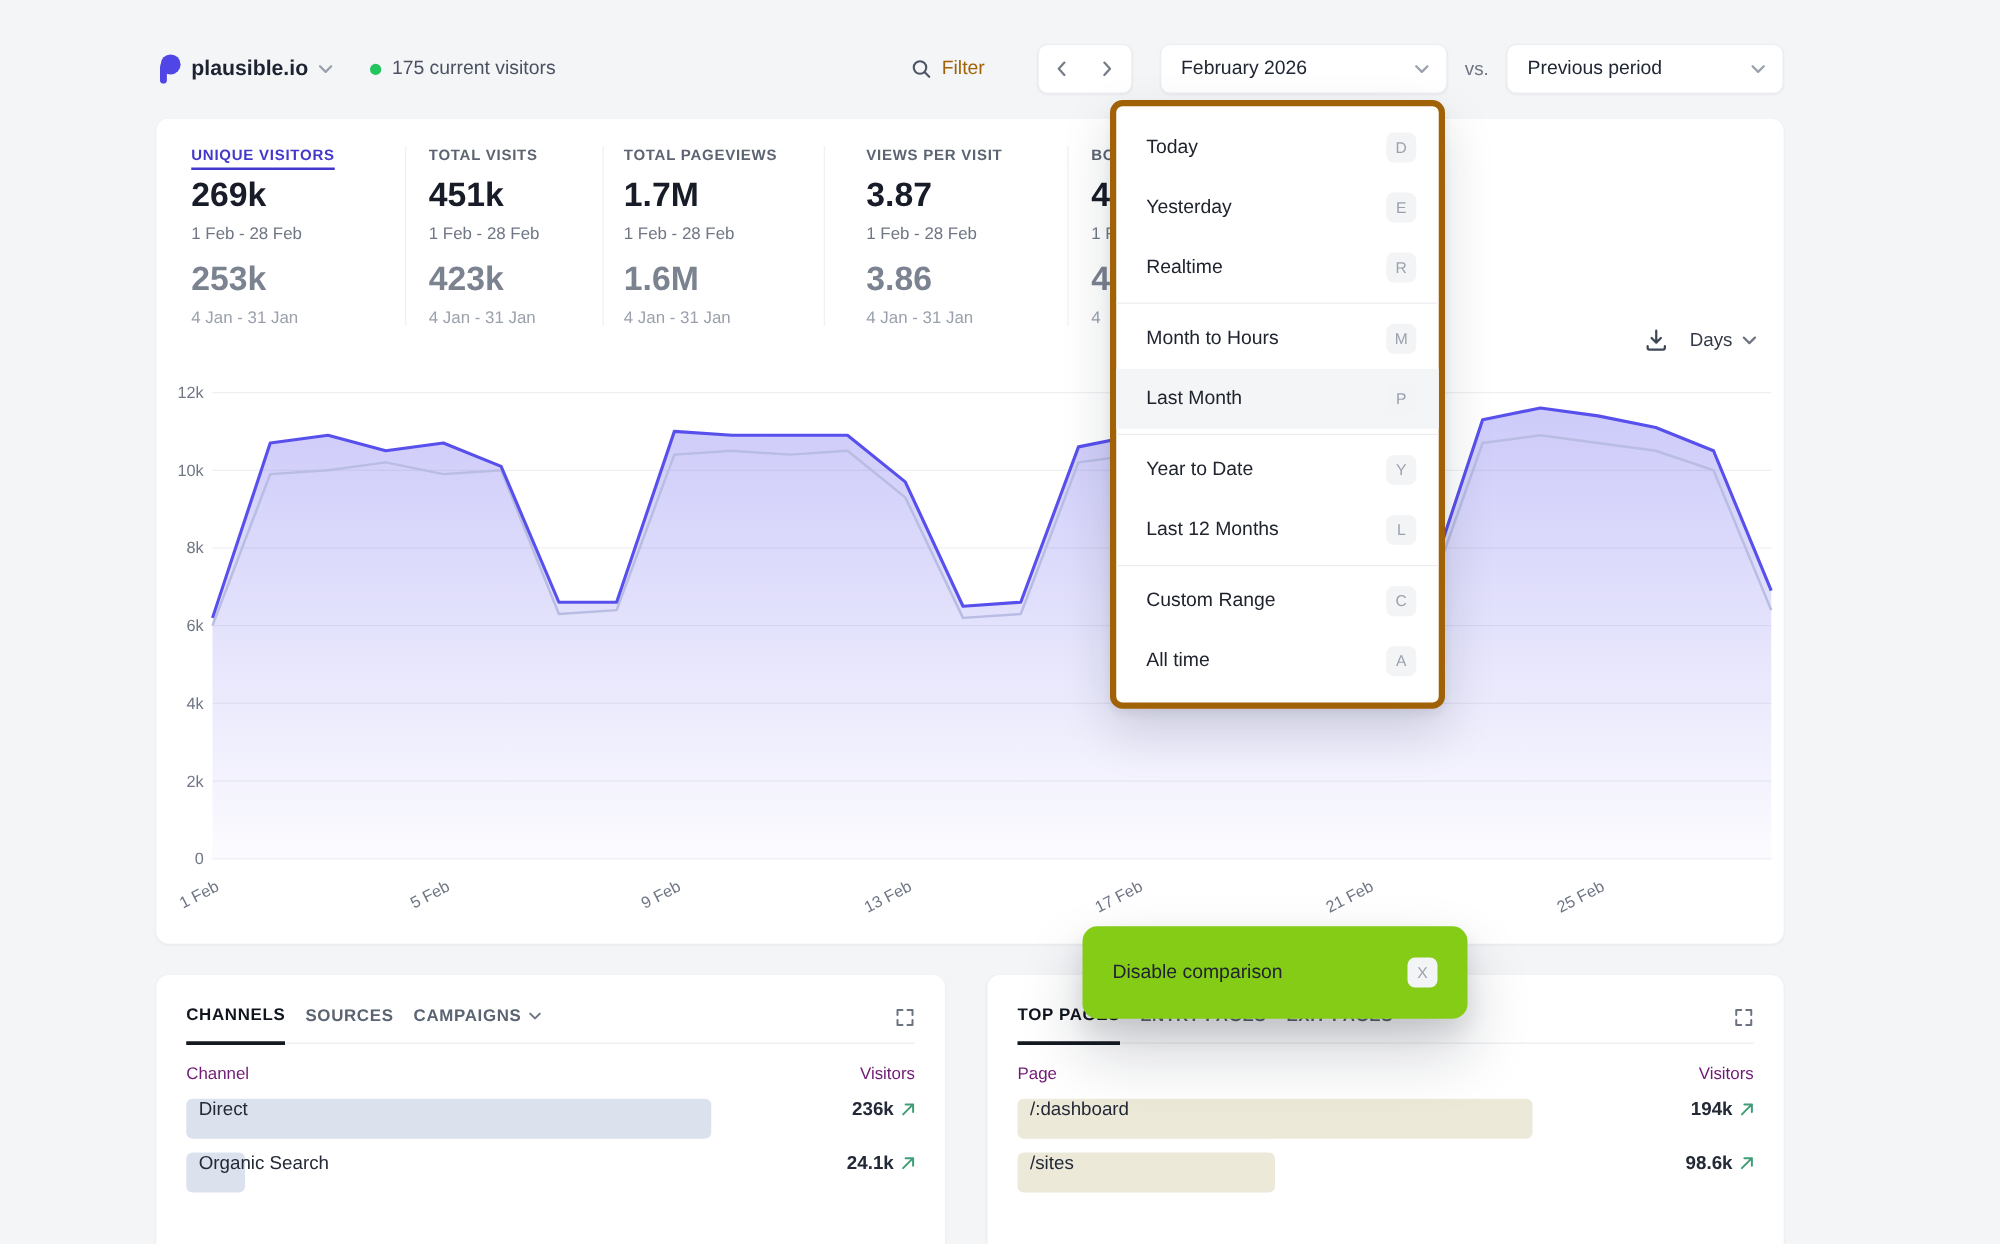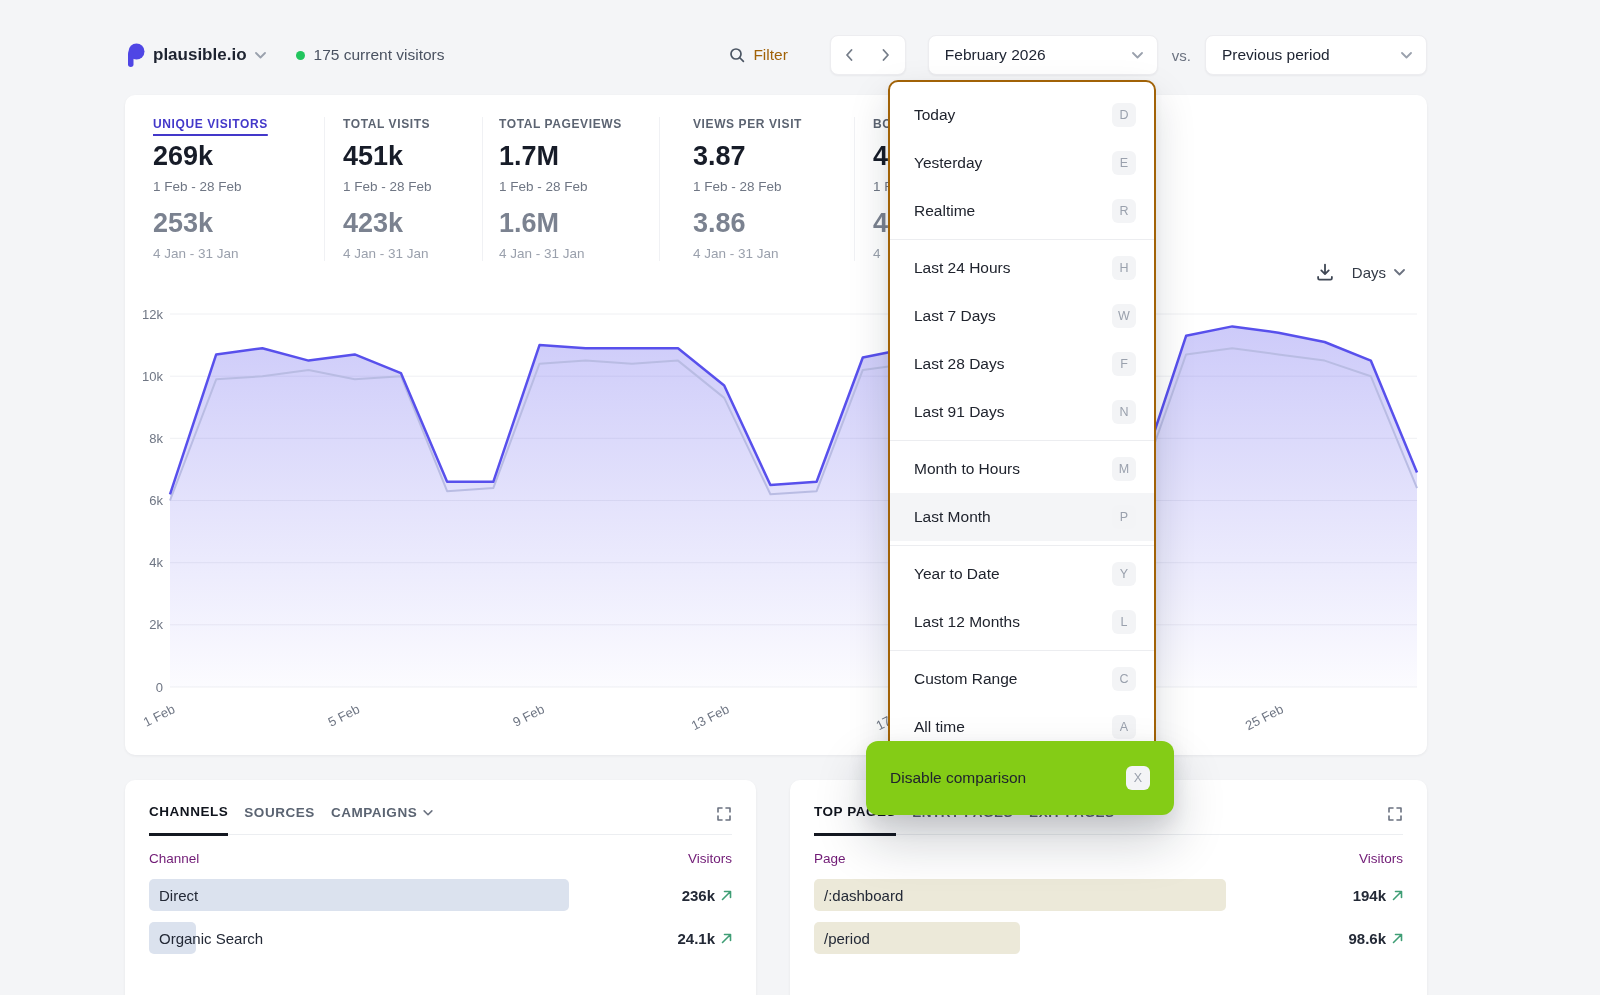--- a/index.html
+++ b/index.html
@@ -36,39 +36,39 @@
   .s1{width:172px;border-right:1px solid #f0f1f4}
   .s2{width:140px;margin-left:18px;border-right:1px solid #f0f1f4}
   .s3{width:161px;margin-left:16px;border-right:1px solid #f0f1f4}
   .s4{width:162px;margin-left:33px;border-right:1px solid #f0f1f4}
   .s5{margin-left:18px}
   .chart-controls{position:absolute;right:22px;top:168px;display:flex;align-items:center;gap:18px}
   .interval{display:flex;align-items:center;gap:8px;font-size:15px;color:#333a46;cursor:pointer;font-weight:500}
   .chart{position:absolute;left:0;top:205px}
 
   
-  .date-menu{position:absolute;left:888px;top:80px;width:268px;background:#fff;border:2px solid #a16207;border-radius:10px;box-shadow:0 4px 8px rgba(16,24,40,.06),0 18px 40px rgba(16,24,40,.15);z-index:40;padding:5px 0}
+  .date-menu{position:absolute;left:888px;top:80px;width:268px;background:#fff;border:5px solid #a16207;border-radius:10px;box-shadow:0 4px 8px rgba(16,24,40,.06),0 18px 40px rgba(16,24,40,.15);z-index:40;padding:5px 0}
   .menu-group{border-top:1px solid #ecedf0;padding:4px 0}
   .menu-group:first-child{border-top:none}
   .menu-item{height:48px;display:flex;align-items:center;justify-content:space-between;padding:0 18px 0 24px;font-size:15.5px;color:#20242e;cursor:pointer}
   .menu-item.highlight{background:#f4f5f7}
   .kbd{min-width:24px;height:24px;border-radius:6px;background:#f3f4f6;color:#9aa1ad;font-size:12.5px;display:flex;align-items:center;justify-content:center;font-weight:500;padding:0 5px}
   .floating-item{position:absolute;left:866px;top:741px;width:308px;height:74px;background:#84cc16;border-radius:12px;box-shadow:0 10px 20px rgba(16,24,40,.10),0 26px 52px rgba(16,24,40,.20);z-index:45;display:flex;align-items:center;justify-content:space-between;padding:0 24px;font-size:15.5px;color:#20242e;cursor:pointer}
 
   
   .panel{position:absolute;top:780px;height:260px;background:#fff;border-radius:10px;box-shadow:0 1px 3px rgba(16,24,40,.06);padding:0 24px}
   .panel-left{left:125px;width:631px}
   .panel-right{left:790px;width:637px}
   .panel-tabs{display:flex;align-items:flex-end;gap:16px;border-bottom:1px solid #eceef1;padding-top:24px;position:relative}
   .tab{font-size:13.5px;font-weight:700;letter-spacing:.04em;color:#5b6472;padding-bottom:14px;cursor:pointer;display:flex;align-items:center;gap:6px}
   .tab.active{color:#10141d;border-bottom:3px solid #141821;margin-bottom:-2px}
   .expand{position:absolute;right:0;top:26px;cursor:pointer}
   .cols{display:flex;justify-content:space-between;margin-top:16px;font-size:13.5px;color:#701a75}
   .rows{margin-top:13px}
-  .row{position:relative;height:32px;margin-bottom:11px;display:flex;align-items:center;justify-content:space-between;cursor:pointer}
+  .row{position:relative;height:32px;margin-bottom:11px;display:flex;align-items:flex-start;justify-content:space-between;cursor:pointer}
   .rowbar{position:absolute;left:0;top:0;height:100%;border-radius:5px}
   .row .name{position:relative;padding-left:10px;font-size:15px;color:#232936}
   .row .val{position:relative;display:flex;align-items:center;gap:6px;font-size:15px;font-weight:700;color:#232936}
 </style>
 </head>
 <body>
 
 <header class="topbar">
   <div class="site-picker">
     <span>
@@ -290,21 +290,21 @@
       <span class="name">/:dashboard</span>
       <span class="val">
         <span>194k</span>
         <svg width="11" height="11" viewBox="0 0 11 11">
             <path d="M1.5 9.5L9.5 1.5M3.5 1.5h6v6" stroke="#3f9e75" stroke-width="1.6" fill="none" stroke-linecap="round" stroke-linejoin="round"></path>
           </svg>
       </span>
     </div>
     <div class="row">
       <div class="rowbar" style="width: 35%; background: rgb(236, 233, 217);"></div>
-      <span class="name">/period</span>
+      <span class="name">/sites</span>
       <span class="val">
         <span>98.6k</span>
         <svg width="11" height="11" viewBox="0 0 11 11">
             <path d="M1.5 9.5L9.5 1.5M3.5 1.5h6v6" stroke="#3f9e75" stroke-width="1.6" fill="none" stroke-linecap="round" stroke-linejoin="round"></path>
           </svg>
       </span>
     </div>
   </div>
 </section>
 
@@ -318,38 +318,20 @@
       <span>Yesterday</span>
       <span class="kbd">E</span>
     </div>
     <div class="menu-item">
       <span>Realtime</span>
       <span class="kbd">R</span>
     </div>
   </div>
   <div class="menu-group">
     <div class="menu-item">
-      <span>Last 24 Hours</span>
-      <span class="kbd">H</span>
-    </div>
-    <div class="menu-item">
-      <span>Last 7 Days</span>
-      <span class="kbd">W</span>
-    </div>
-    <div class="menu-item">
-      <span>Last 28 Days</span>
-      <span class="kbd">F</span>
-    </div>
-    <div class="menu-item">
-      <span>Last 91 Days</span>
-      <span class="kbd">N</span>
-    </div>
-  </div>
-  <div class="menu-group">
-    <div class="menu-item">
       <span>Month to Hours</span>
       <span class="kbd">M</span>
     </div>
     <div class="menu-item highlight">
       <span>Last Month</span>
       <span class="kbd">P</span>
     </div>
   </div>
   <div class="menu-group">
     <div class="menu-item">

